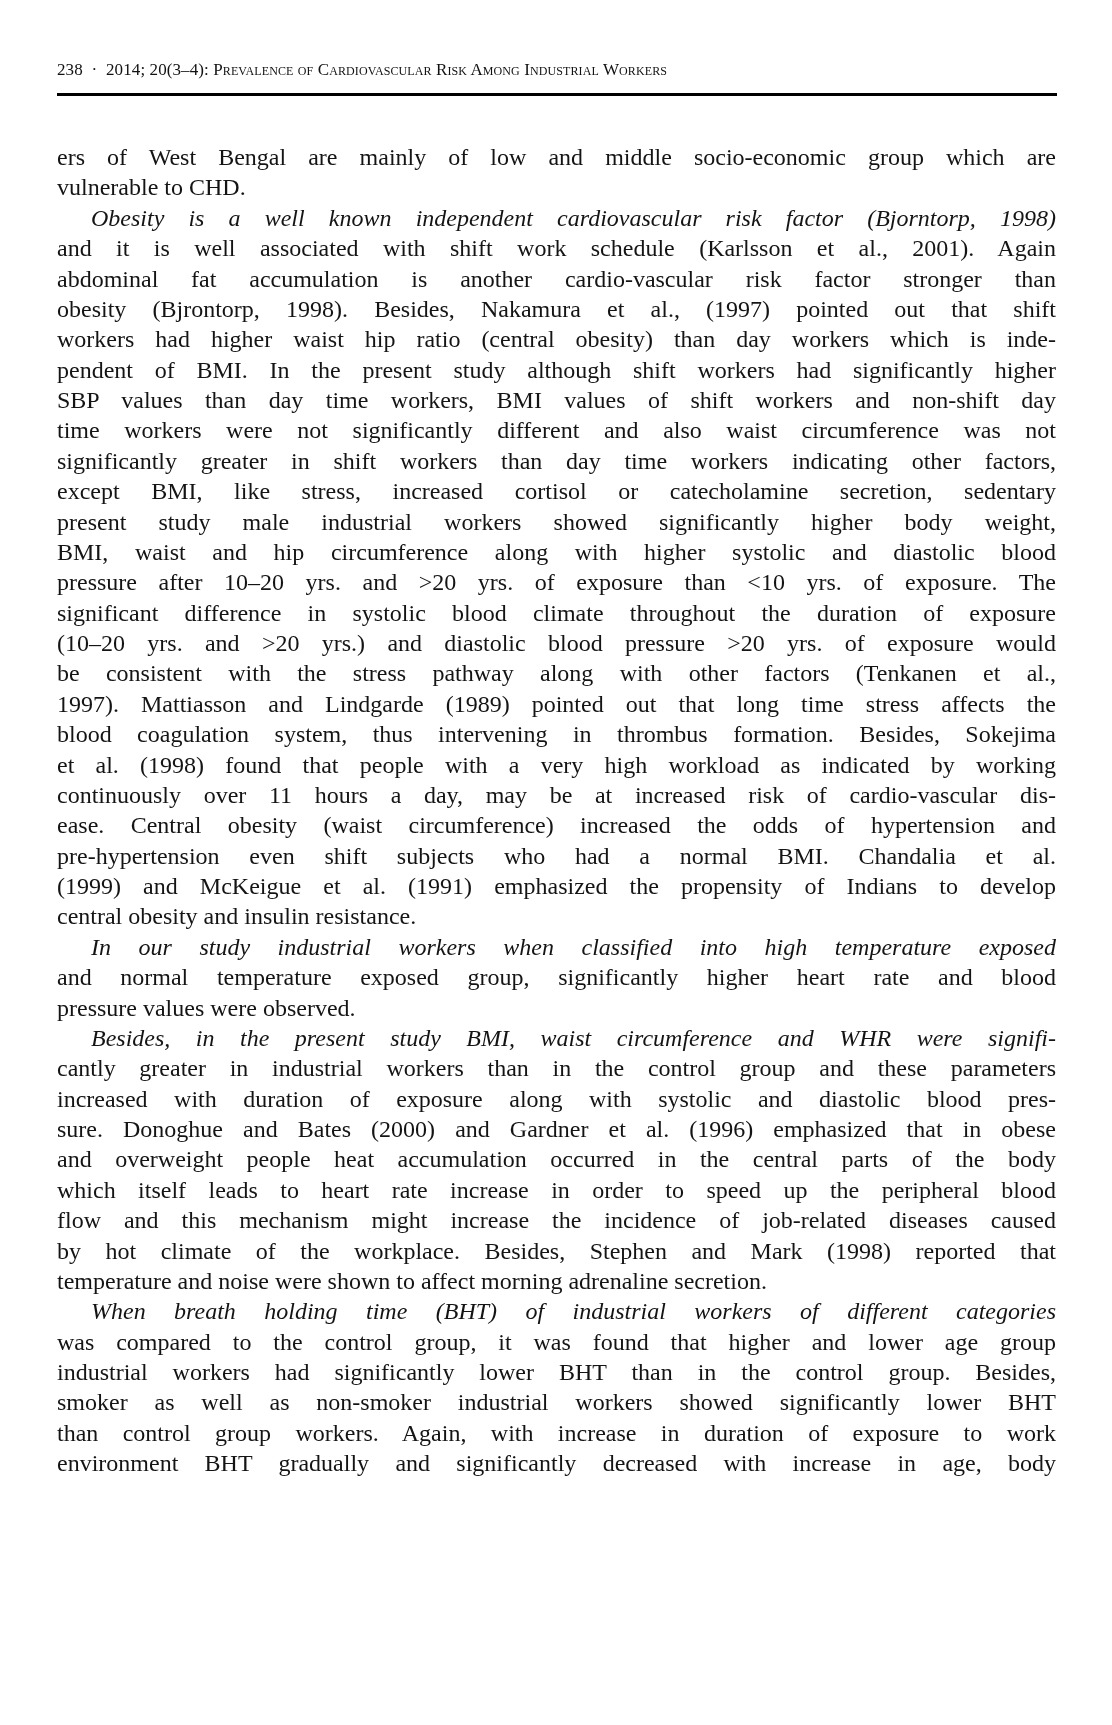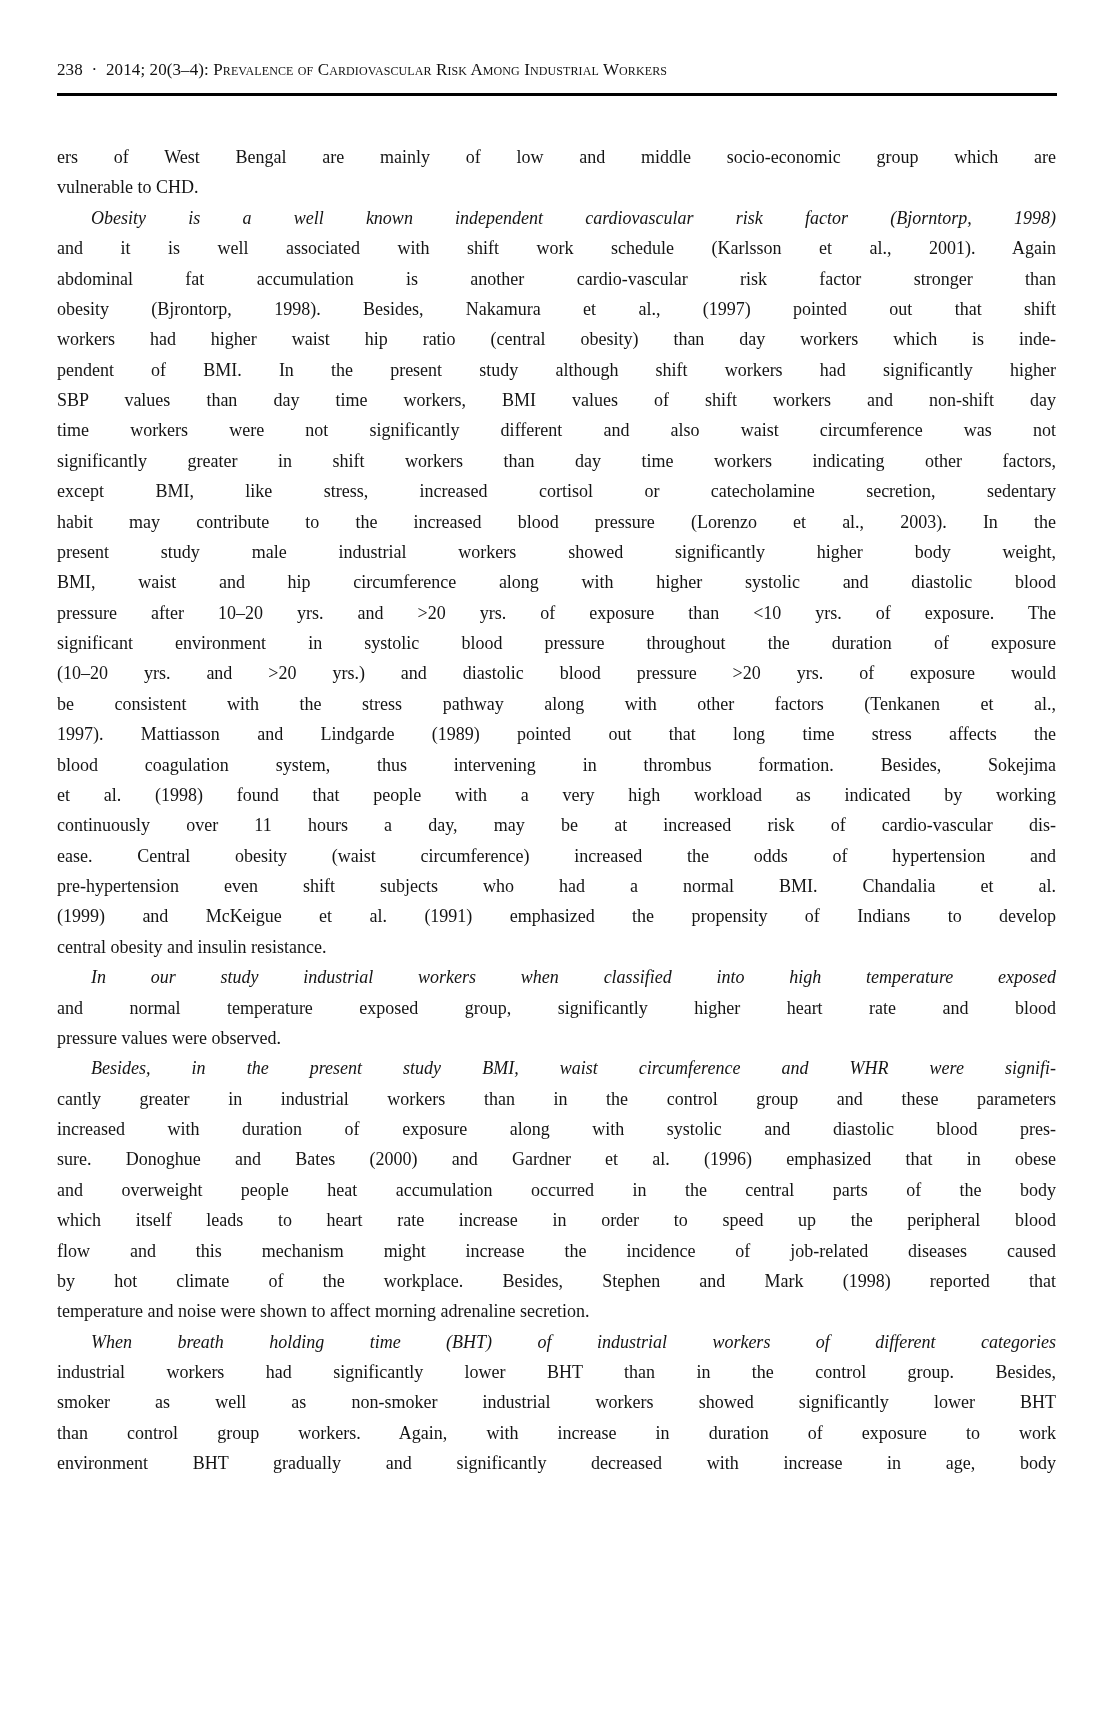--- a/index.html
+++ b/index.html
@@ -10,21 +10,21 @@
     font-family: "Liberation Serif", "DejaVu Serif", serif;
     font-size: 17px; color: #111; white-space: nowrap; letter-spacing: 0.1px;
   }
   .running-head .sc { font-variant: small-caps; }
   .head-rule {
     position: absolute; left: 57px; top: 93px; width: 1000px; height: 3px; background: #000;
   }
   .body-text {
     position: absolute; left: 57px; top: 142px; width: 999px;
     font-family: "Liberation Serif", "DejaVu Serif", serif;
-    font-size: 18px; color: #141414;
+    font-size: 24px; color: #141414;
   }
   .line {
     height: 30.38px; line-height: 30.38px;
     text-align: justify; text-align-last: justify; white-space: nowrap; overflow: visible;
   }
   .line.last { text-align-last: left; }
   .line.indent { text-indent: 34px; font-style: italic; }
   
   .line span.t { display: block; text-align: justify; text-align-last: justify; white-space: normal; }
   .line.last span.t { text-align-last: left; }
@@ -75,33 +75,30 @@
         <div class="line">
           <span class="t">time workers were not significantly different and also waist circumference was not</span>
         </div>
         <div class="line">
           <span class="t">significantly greater in shift workers than day time workers indicating other factors,</span>
         </div>
         <div class="line">
           <span class="t">except BMI, like stress, increased cortisol or catecholamine secretion, sedentary</span>
         </div>
         <div class="line">
-          <span class="t">habit may contribute to the increased blood pressure (Lorenzo et al., 2003). In the</span>
-        </div>
-        <div class="line">
           <span class="t">present study male industrial workers showed significantly higher body weight,</span>
         </div>
         <div class="line">
           <span class="t">BMI, waist and hip circumference along with higher systolic and diastolic blood</span>
         </div>
         <div class="line">
           <span class="t">pressure after 10–20 yrs. and &gt;20 yrs. of exposure than &lt;10 yrs. of exposure. The</span>
         </div>
         <div class="line">
-          <span class="t">significant environment in systolic blood pressure throughout the duration of exposure</span>
+          <span class="t">significant difference in systolic blood climate throughout the duration of exposure</span>
         </div>
         <div class="line">
           <span class="t">(10–20 yrs. and &gt;20 yrs.) and diastolic blood pressure &gt;20 yrs. of exposure would</span>
         </div>
         <div class="line">
           <span class="t">be consistent with the stress pathway along with other factors (Tenkanen et al.,</span>
         </div>
         <div class="line">
           <span class="t">1997). Mattiasson and Lindgarde (1989) pointed out that long time stress affects the</span>
         </div>
@@ -165,20 +162,23 @@
         </div>
         <div class="line last">
           <span class="t">temperature and noise were shown to affect morning adrenaline secretion.</span>
         </div>
       </div>
       <div>
         <div class="line indent">
           <span class="t">When breath holding time (BHT) of industrial workers of different categories</span>
         </div>
         <div class="line">
+          <span class="t">was compared to the control group, it was found that higher and lower age group</span>
+        </div>
+        <div class="line">
           <span class="t">industrial workers had significantly lower BHT than in the control group. Besides,</span>
         </div>
         <div class="line">
           <span class="t">smoker as well as non-smoker industrial workers showed significantly lower BHT</span>
         </div>
         <div class="line">
           <span class="t">than control group workers. Again, with increase in duration of exposure to work</span>
         </div>
         <div class="line">
           <span class="t">environment BHT gradually and significantly decreased with increase in age, body</span>

